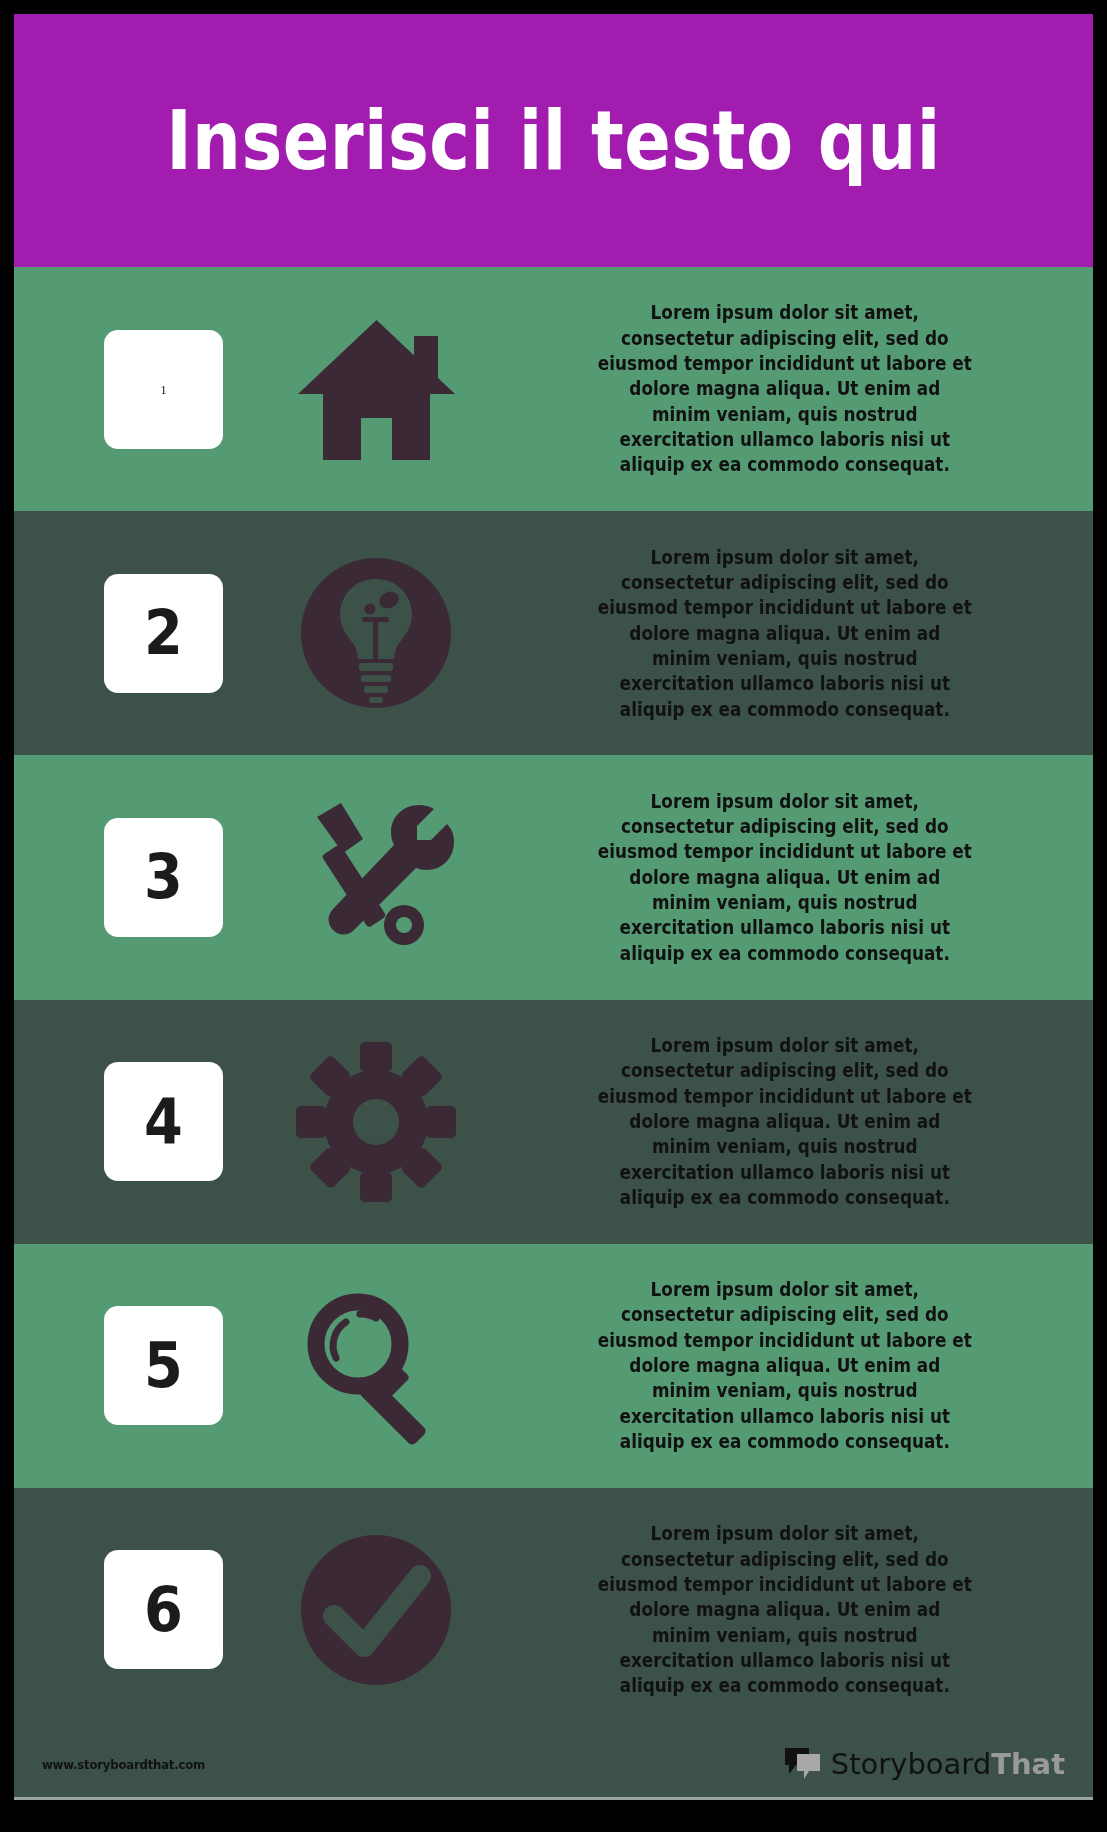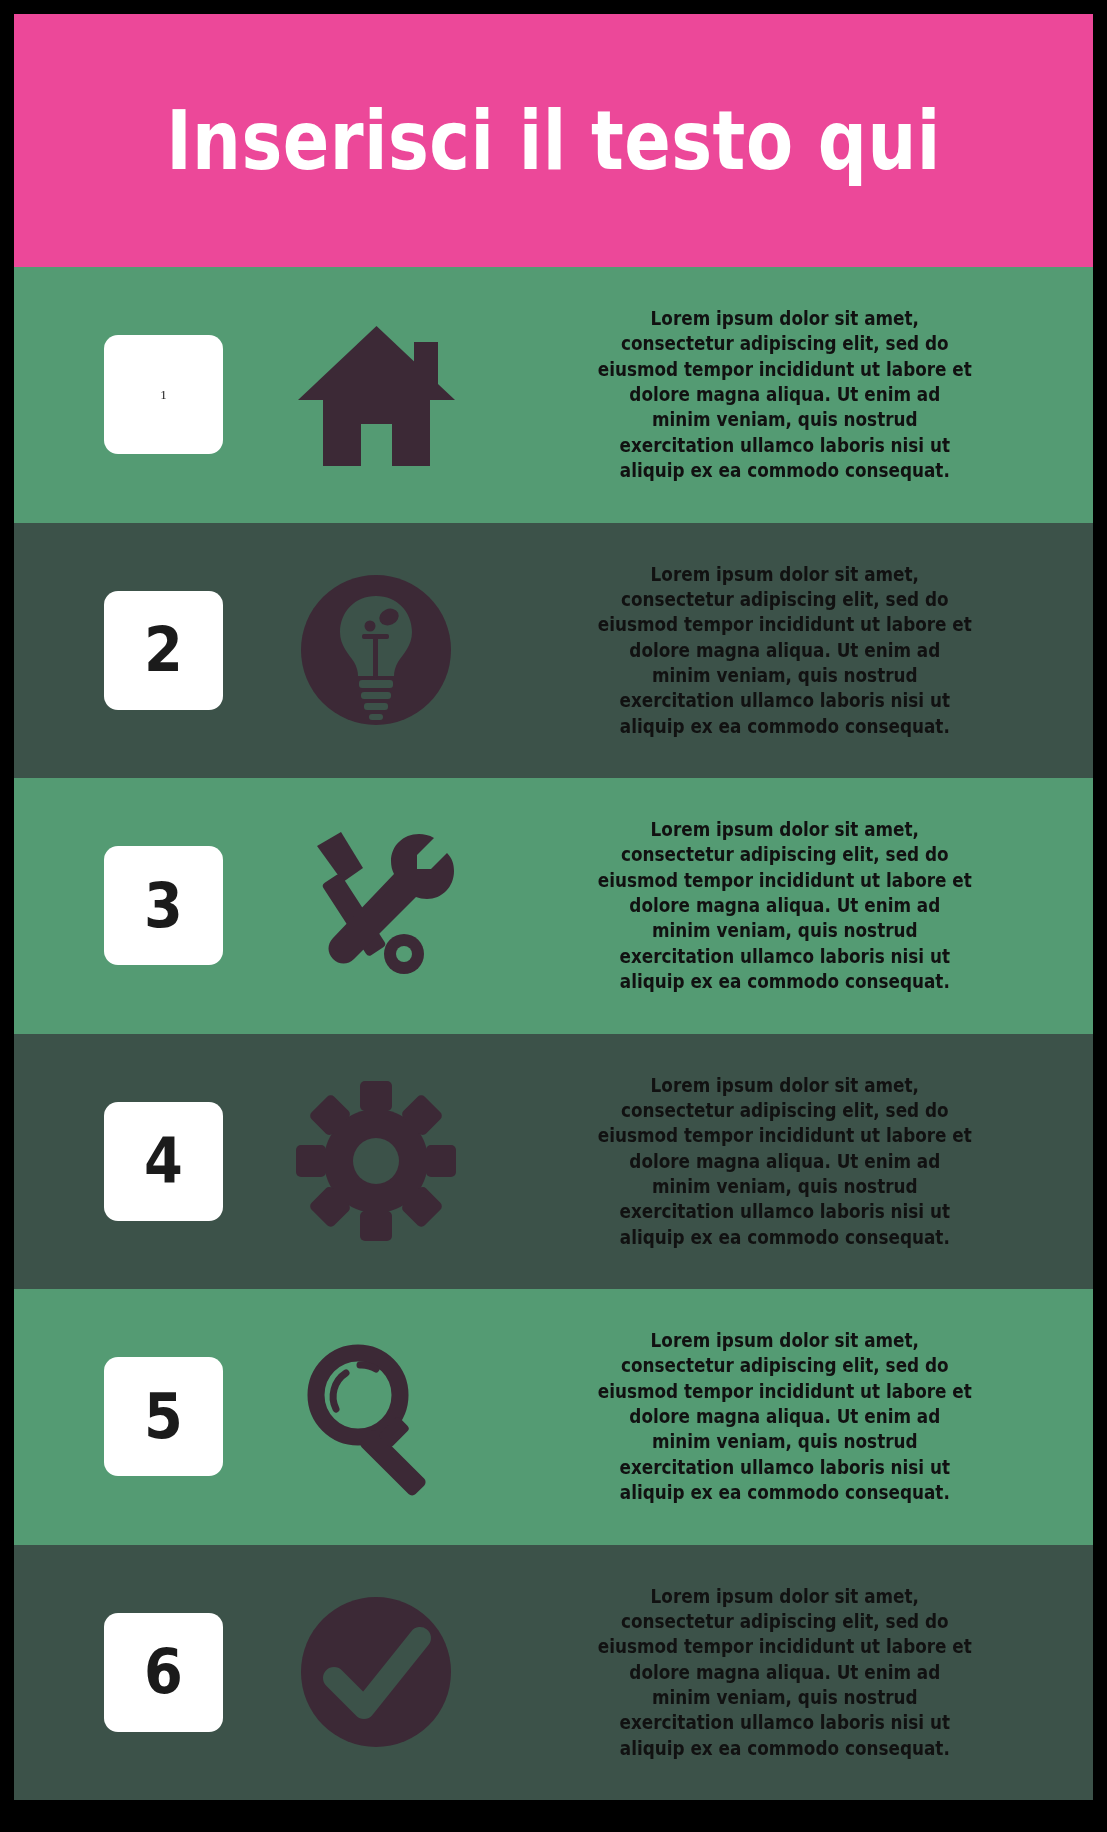--- a/index.html
+++ b/index.html
@@ -29,21 +29,21 @@
     background: #3C5249;
     box-sizing: border-box;
     display: flex;
     flex-direction: column;
     overflow: hidden;
   }
 
   
   #header {
     flex: 0 0 253px;
-    background: #ec4899;
+    background: #a21caf;
     display: flex;
     align-items: center;
     justify-content: center;
     position: relative;
   }
   #header-title {
     color: #ffffff;
     font-family: "DejaVu Sans Condensed", "Liberation Sans Narrow", "Liberation Sans", sans-serif;
     font-weight: 700;
     font-size: 82px;
@@ -297,15 +297,29 @@
             <path d="M38 86 L68 116 L124 46" fill="none" stroke="#3C5249" stroke-width="22" stroke-linecap="round" stroke-linejoin="round"></path>
           </svg>
         </div>
         <div class="body-cell">
           <div class="body-text">Lorem ipsum dolor sit amet, consectetur adipiscing elit, sed do eiusmod tempor incididunt ut labore et dolore magna aliqua. Ut enim ad minim veniam, quis nostrud exercitation ullamco laboris nisi ut aliquip ex ea commodo consequat.</div>
         </div>
       </div>
 
     </div>
 
+    <div id="footer">
+      <div id="footer-url">www.storyboardthat.com</div>
+      <div id="logo">
+        <span>
+          <svg width="40" height="34" viewBox="0 0 40 34" aria-hidden="true">
+            <path d="M2 2 H26 V19 H13 L6 28 V19 H2 Z" fill="#111111"></path>
+            <path d="M14 8 H37 V25 H26 L21 33 V25 H14 Z" fill="#a8a8a8"></path>
+          </svg>
+        </span>
+        <span id="logo-wordmark">
+          <span id="logo-word-storyboard">Storyboard</span><span id="logo-word-that">That</span>
+        </span>
+      </div>
+    </div>
 
   </div>
 </div>
 
 </body></html>

